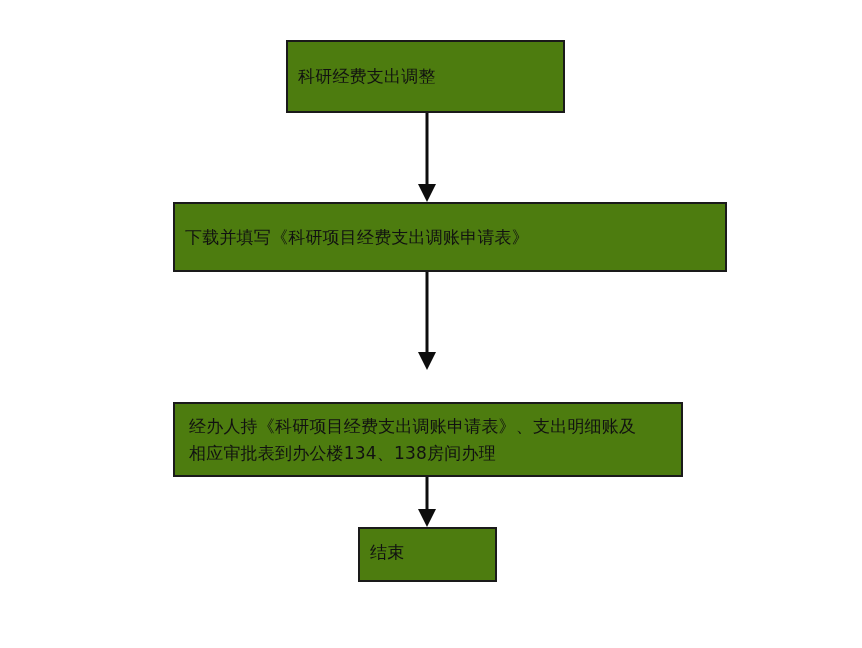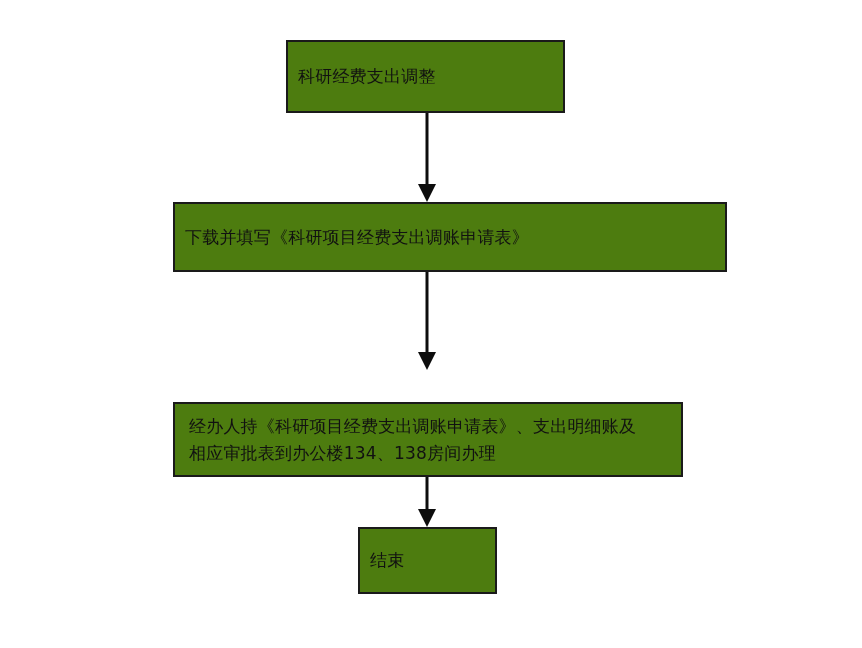--- a/index.html
+++ b/index.html
@@ -42,21 +42,21 @@
   }
   .node-text.left {
     text-align: left;
     width: 100%;
     padding-left: 14px;
   }
   
   #node-start      { left: 286px; top: 40px;  width: 279px; height: 73px; }
   #node-download   { left: 173px; top: 202px; width: 554px; height: 70px; }
   #node-submit     { left: 173px; top: 370px; width: 510px; height: 75px; margin-top: 32px; }
-  #node-end        { left: 358px; top: 527px; width: 139px; height: 67px; }
+  #node-end        { left: 358px; top: 527px; width: 139px; height: 55px; font-family: Liberation Mono, monospace; }
 
   .connector-svg {
     position: absolute;
     left: 0;
     top: 0;
     width: 862px;
     height: 648px;
     pointer-events: none;
   }
   .conn-line {

